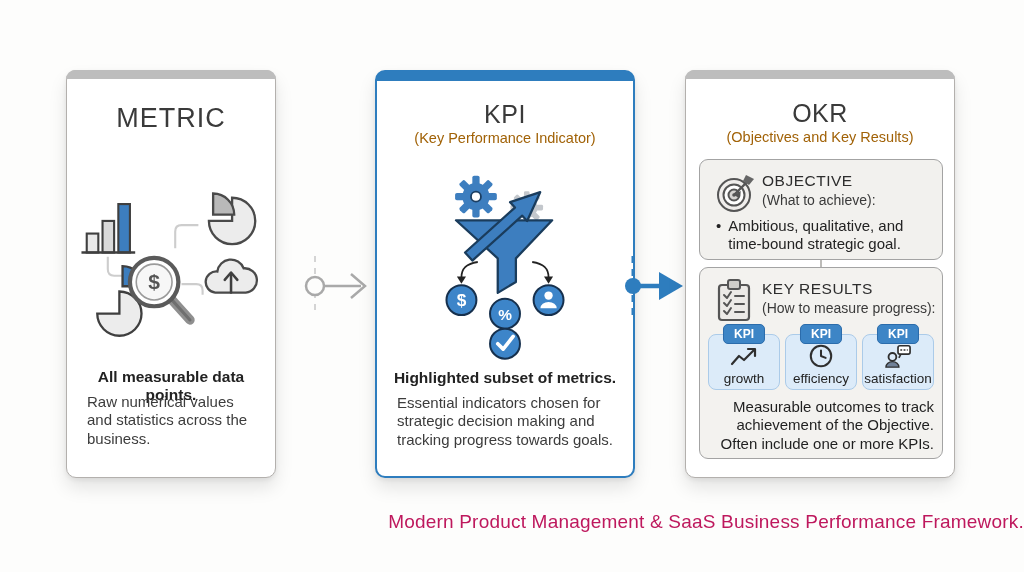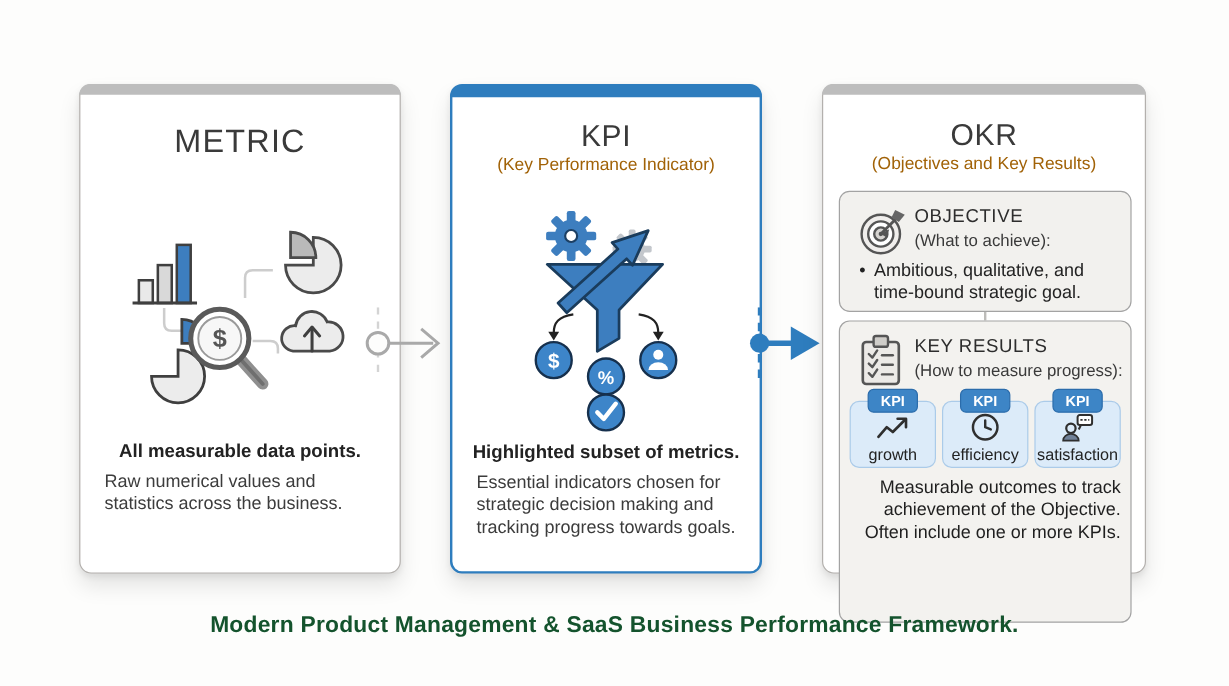--- a/index.html
+++ b/index.html
@@ -17,21 +17,21 @@
     position:absolute; top:70px; height:408px;
     background:#ffffff; border-radius:10px;
     box-shadow:0 10px 18px rgba(0,0,0,.10), 0 2px 5px rgba(0,0,0,.07);
   }
   .card-gray { border:1.5px solid #b3b0ad; }
   .card-blue { border:2px solid #2e7dbe; }
   .topbar { position:absolute; top:-1px; left:-1px; right:-1px; height:9px; border-radius:9px 9px 0 0; }
   .topbar-gray { background:#bdbdbd; }
   .topbar-blue { background:#2e7dbe; height:10px; }
 
-  #metric-card { left:66px;  width:268px; }
+  #metric-card { left:66px;  width:210px; }
   #kpi-card    { left:375px; width:260px; }
   #okr-card    { left:685px; width:270px;padding-left:12px; }
 
   .card-title {
     position:absolute; top:32px; left:0; right:0;
     text-align:center; font-size:27px; font-weight:500;
     letter-spacing:1px; color:#3a3a3a;
   }
   .card-title.small { top:28px; font-size:25px; letter-spacing:.5px; }
   .card-subtitle {
@@ -56,21 +56,21 @@
   .flow-arrow { position:absolute; }
   #arrow-metric-kpi { left:299px; top:256px; }
   #arrow-kpi-okr   { left:615px; top:256px; }
 
   
   .okr-section {
     position:absolute; left:13px; width:244px;
     background:#f2f1ee; border:1px solid #a3a3a3; border-radius:9px;
   }
   #objective-box { top:88px; height:101px; }
-  #keyresults-box { top:196px; height:252px; background:#f3f2ef; }
+  #keyresults-box { top:196px; height:192px; background:#f3f2ef; }
   .section-connector {
     position:absolute; top:189px; left:50%; width:2px; height:7px; background:#bdbcb9;
   }
   .section-head { position:absolute; top:12px; left:62px; }
   .section-heading { font-size:15.5px; letter-spacing:.5px; color:#2d2d2d; font-weight:500; }
   .section-subheading { font-size:14px; color:#3a3a3a; margin-top:2px; }
   .section-icon { position:absolute; top:10px; left:14px; }
   .objective-bullet {
     position:absolute; top:57px; left:16px; right:10px;
     display:flex; font-size:15px; color:#232323; line-height:1.2;
@@ -95,21 +95,21 @@
   .chip-icon { margin-bottom:2px; }
   .chip-label { font-size:13.5px; color:#222; }
   .kr-body {
     position:absolute; top:130px; left:14px; right:8px;
     font-size:15px; line-height:1.22; color:#1f1f1f; text-align:right;
   }
 
   
   .caption {
     position:absolute; top:511px; left:0; right:0;
-    text-align:center; font-size:19px; color:#14532d; letter-spacing:.2px;font-weight:bold;
+    text-align:right; font-size:19px; color:#be185d; letter-spacing:.2px;
   }
 </style>
 </head>
 <body>
 
 <div class="stage">
 
   <div id="metric-card" class="card card-gray">
     <div class="topbar topbar-gray"></div>
     <div class="card-title">METRIC</div>

